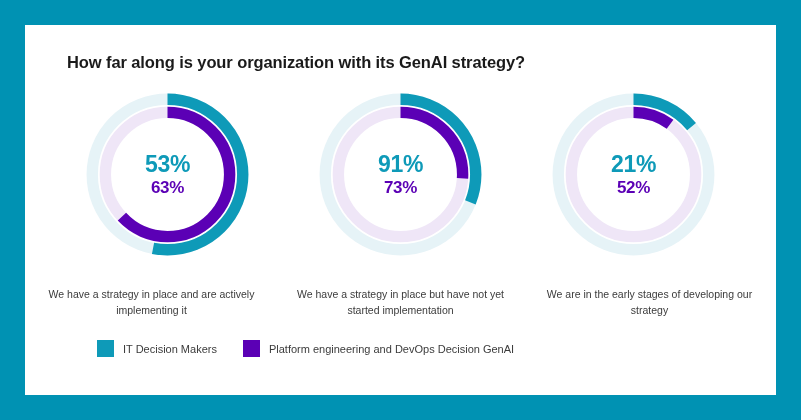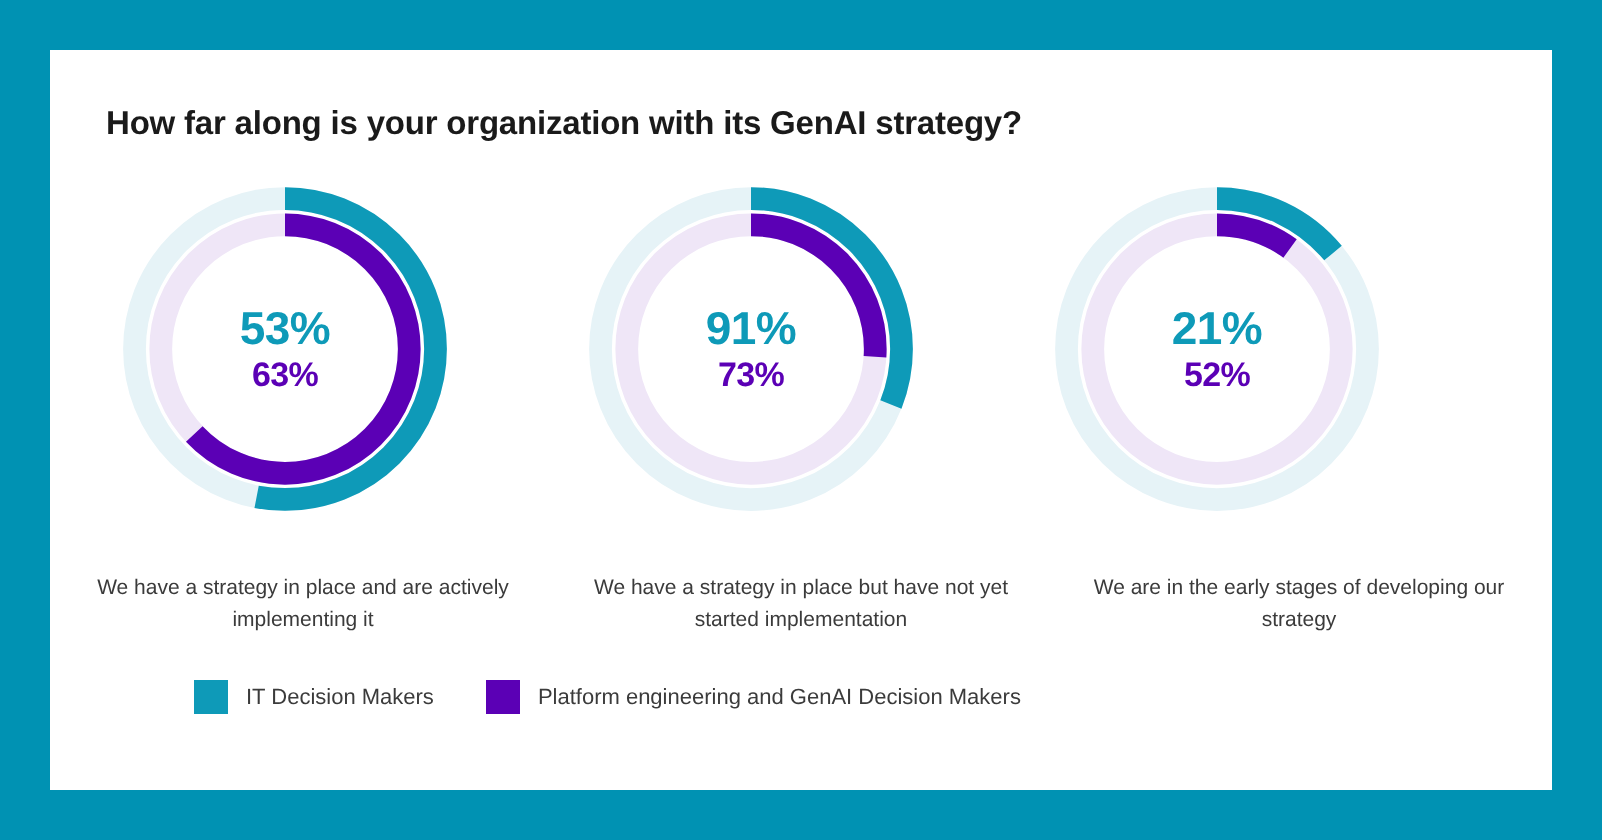--- a/index.html
+++ b/index.html
@@ -25,21 +25,21 @@
     position: absolute;
     left: 25px;
     top: 25px;
     width: 751px;
     height: 370px;
     background: #ffffff;
     box-sizing: border-box;
   }
   .chart-title {
     position: absolute;
-    left: 28px;
+    left: 42px;
     top: 28px;
     font-size: 16.5px;
     font-weight: bold;
     color: #1a1a1a;
     letter-spacing: -0.1px;
     white-space: nowrap;
   }
   .donuts-row {
     position: absolute;
     left: 0;
@@ -51,20 +51,21 @@
     align-items: flex-start;
     justify-content: space-between;
     padding: 0 30px;
     box-sizing: border-box;
   }
   .donut-cell {
     width: 225px;
     position: relative;
     display: flex;
     flex-direction: column;
+    align-items: center;
   }
   .donut-wrap {
     position: relative;
     width: 175px;
     height: 175px;
   }
   .donut-wrap svg {
     display: block;
     width: 175px;
     height: 175px;
@@ -205,18 +206,18 @@
       <div class="caption-cell">We are in the early stages of developing our strategy</div>
     </div>
 
     <div class="legend">
       <div class="legend-item">
         <span class="swatch sw-teal"></span>
         <span class="legend-label">IT Decision Makers</span>
       </div>
       <div class="legend-item">
         <span class="swatch sw-purple"></span>
-        <span class="legend-label">Platform engineering and GenAI Decision Makers</span>
+        <span class="legend-label">Platform engineering and DevOps Decision GenAI</span>
       </div>
     </div>
 
   </div>
 </div>
 
 </body></html>

